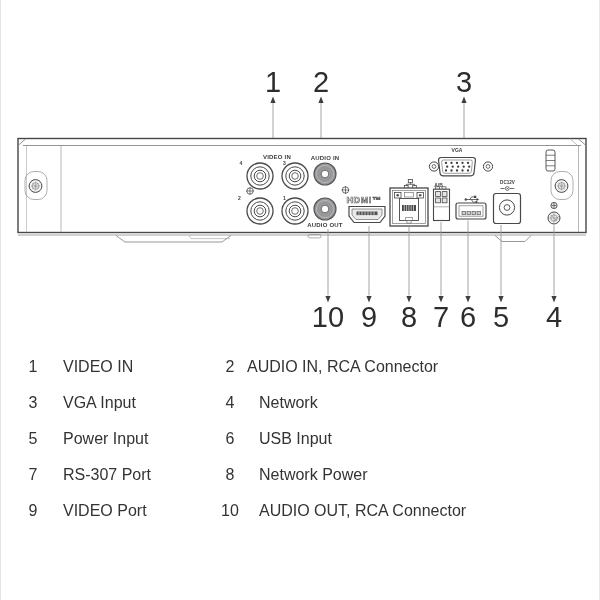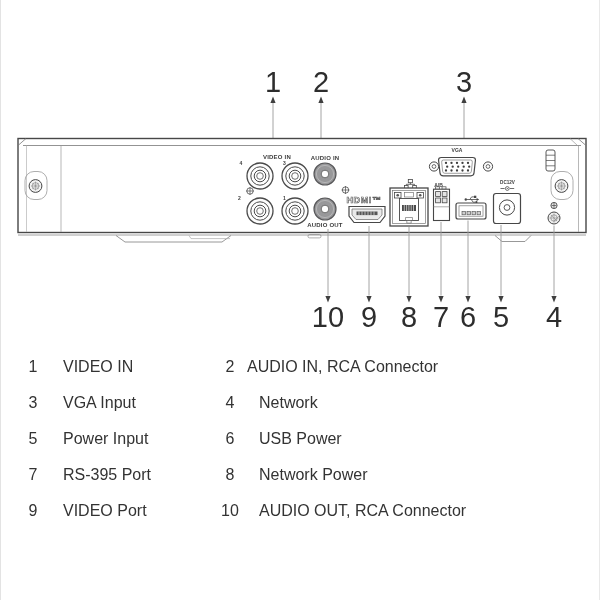--- a/index.html
+++ b/index.html
@@ -284,24 +284,24 @@
   <div class="legend-cell" style="left:246px;top:358px">AUDIO IN, RCA Connector</div>
 
   <div class="legend-cell lnum" style="left:20px;top:394px;width:24px">3</div>
   <div class="legend-cell" style="left:62px;top:394px">VGA Input</div>
   <div class="legend-cell lnum" style="left:213px;top:394px;width:32px">4</div>
   <div class="legend-cell" style="left:258px;top:394px">Network</div>
 
   <div class="legend-cell lnum" style="left:20px;top:430px;width:24px">5</div>
   <div class="legend-cell" style="left:62px;top:430px">Power Input</div>
   <div class="legend-cell lnum" style="left:213px;top:430px;width:32px">6</div>
-  <div class="legend-cell" style="left:258px;top:430px">USB Power</div>
+  <div class="legend-cell" style="left:258px;top:430px">USB Input</div>
 
   <div class="legend-cell lnum" style="left:20px;top:466px;width:24px">7</div>
-  <div class="legend-cell" style="left:62px;top:466px">RS-395 Port</div>
+  <div class="legend-cell" style="left:62px;top:466px">RS-307 Port</div>
   <div class="legend-cell lnum" style="left:213px;top:466px;width:32px">8</div>
   <div class="legend-cell" style="left:258px;top:466px">Network Power</div>
 
   <div class="legend-cell lnum" style="left:20px;top:502px;width:24px">9</div>
   <div class="legend-cell" style="left:62px;top:502px">VIDEO Port</div>
   <div class="legend-cell lnum" style="left:213px;top:502px;width:32px">10</div>
   <div class="legend-cell" style="left:258px;top:502px">AUDIO OUT, RCA Connector</div>
 </div>
 
 </body></html>

